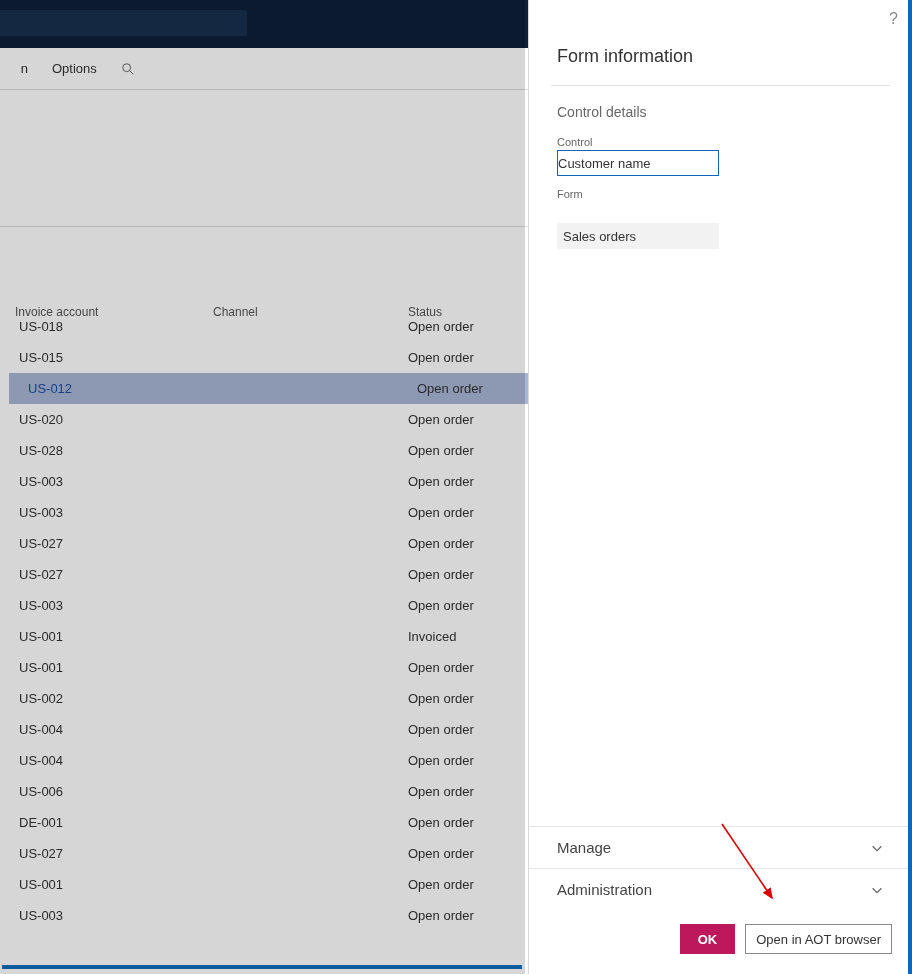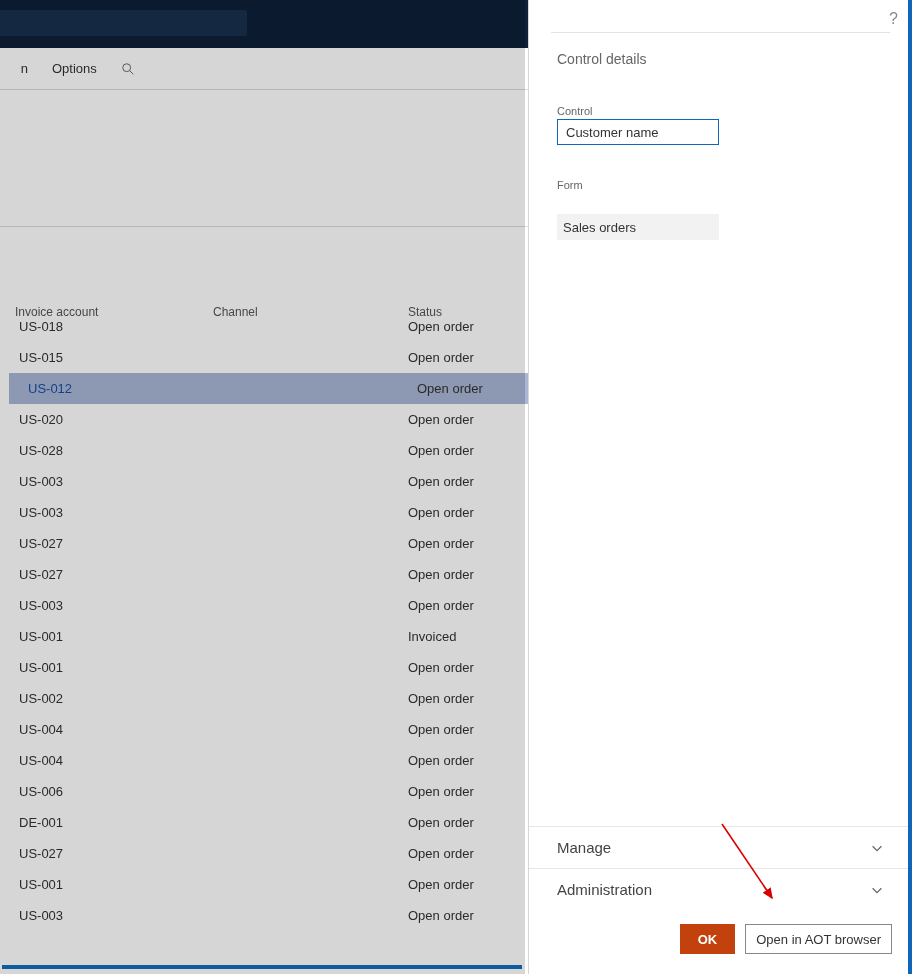--- a/index.html
+++ b/index.html
@@ -42,31 +42,31 @@
 
   .panel-top { padding: 6px 10px 0 0; display:flex; justify-content:flex-end; }
   .help-icon { font-size: 16px; color: #888; cursor:pointer; padding:4px; }
 
   .panel-title { font-size: 18px; color: #333; font-weight: 400; padding: 14px 28px 18px 28px; }
   .panel-hr { border: none; border-top: 1px solid #e3e3e3; margin: 0 22px; }
 
   .section-title { font-size: 14px; color: #666; padding: 18px 28px 10px 28px; }
 
   .field { padding: 6px 28px; }
-  .field-label { font-size: 11px; color: #666; margin-bottom: 2px; margin-top: 22px; }
-  .field-input { width: 162px; height: 26px; border: 1px solid #0f65b8; padding: 0 8px; font-size: 13px; color:#333; outline:none; }
+  .field-label { font-size: 11px; color: #666; margin-bottom: 2px; }
+  .field-input { width: 162px; height: 26px; border: 1px solid #0f65b8; padding: 0 0; font-size: 13px; color:#333; outline:none; }
   .field-readonly { width: 162px; height: 26px; background:#f2f2f2; padding: 0 6px; font-size: 13px; color:#333; display:flex; align-items:center;margin-top:23px; }
 
   .spacer-flex { flex: 1; }
 
   .accordion { border-top: 1px solid #e7e7e7; padding: 12px 28px; display:flex; justify-content:space-between; align-items:center; font-size: 15px; color:#444; cursor:pointer; }
   .accordion .chev svg { display:block; }
 
   .panel-footer { padding: 14px 20px 20px 0; display:flex; justify-content:flex-end; gap:10px; }
-  .btn-primary { background:#c2410c; color:#fff; border:none; height:30px; padding:0 18px; font-size:13px; font-weight:600; cursor:pointer; }
+  .btn-primary { background:#be185d; color:#fff; border:none; height:30px; padding:0 18px; font-size:13px; font-weight:600; cursor:pointer; }
   .btn-secondary { background:#fff; color:#333; border:1px solid #888; height:30px; padding:0 10px; font-size:13px; cursor:pointer;text-align:right; }
 
   
   .arrow-annot { position:absolute; left:718px; top:820px; z-index:40; pointer-events:none; }
 </style>
 </head>
 <body>
 
 <div class="app-bg">
   <div class="titlebar">
@@ -198,20 +198,21 @@
 
   <div class="bottom-scroll"></div>
 </div>
 
 <div class="overlay-dim"></div>
 
 <div class="panel">
   <div class="panel-top">
     <span class="help-icon">?</span>
   </div>
+  <div class="panel-title">Form information</div>
   <hr class="panel-hr">
   <div class="section-title">Control details</div>
 
   <div class="field">
     <div class="field-label">Control</div>
     <input class="field-input" value="Customer name" style="">
   </div>
 
   <div class="field">
     <div class="field-label">Form</div>

